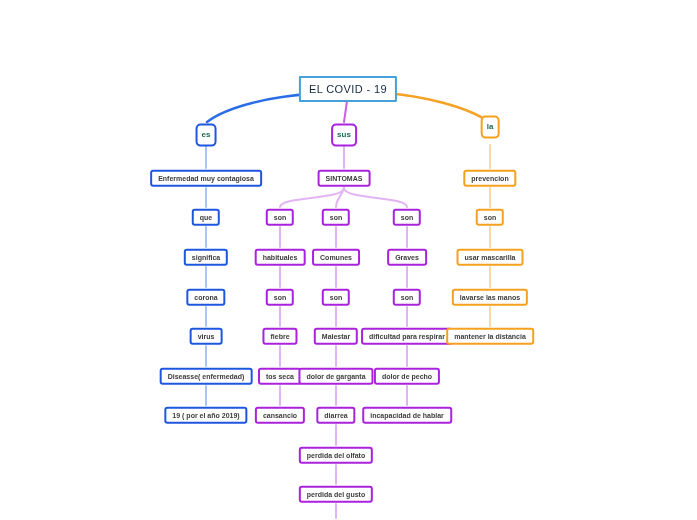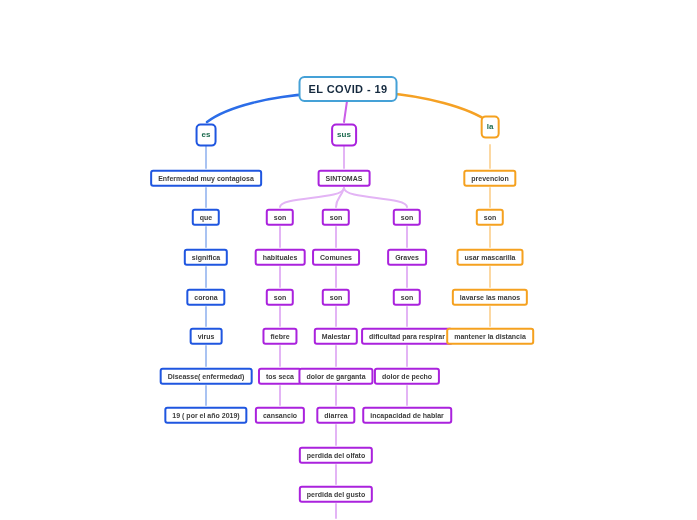--- a/index.html
+++ b/index.html
@@ -3,21 +3,21 @@
 <meta charset="utf-8">
 <style>
   html,body{margin:0;padding:0;background:#ffffff;}
   .canvas{position:relative;width:697px;height:520px;background:#ffffff;overflow:hidden;
           font-family:"Liberation Sans", sans-serif;}
   .edges{position:absolute;left:0;top:0;width:697px;height:520px;}
   .node{position:absolute;transform:translate(-50%,-50%);background:#ffffff;
         border:2px solid #888;border-radius:3px;padding:3px 6px 2px 6px;
         font-size:7px;font-weight:bold;color:#3c3c3c;white-space:nowrap;line-height:1.1;
         box-sizing:border-box;text-align:center;}
-  .node.kind-root{font-size:11px;font-weight:700;padding:5px 8px;border-radius:6px;
+  .node.kind-root{font-size:11px;font-weight:400;padding:5px 8px;border-radius:1px;
         letter-spacing:0.4px;}
   .node.kind-level1{font-size:8px;padding:5px 4px;border-radius:5px;}
 </style>
 </head>
 <body>
 
 <div class="canvas">
   <svg class="edges" viewBox="0 0 697 520" xmlns="http://www.w3.org/2000/svg">
       <path d="M 311 94 C 274 96 228 106 207 122" stroke="#2b6de8" stroke-width="2.5" fill="none" stroke-linecap="round"></path>
       <path d="M 347 101 C 346 108 345 115 344 122" stroke="#cb5fe8" stroke-width="2" fill="none" stroke-linecap="round"></path>

